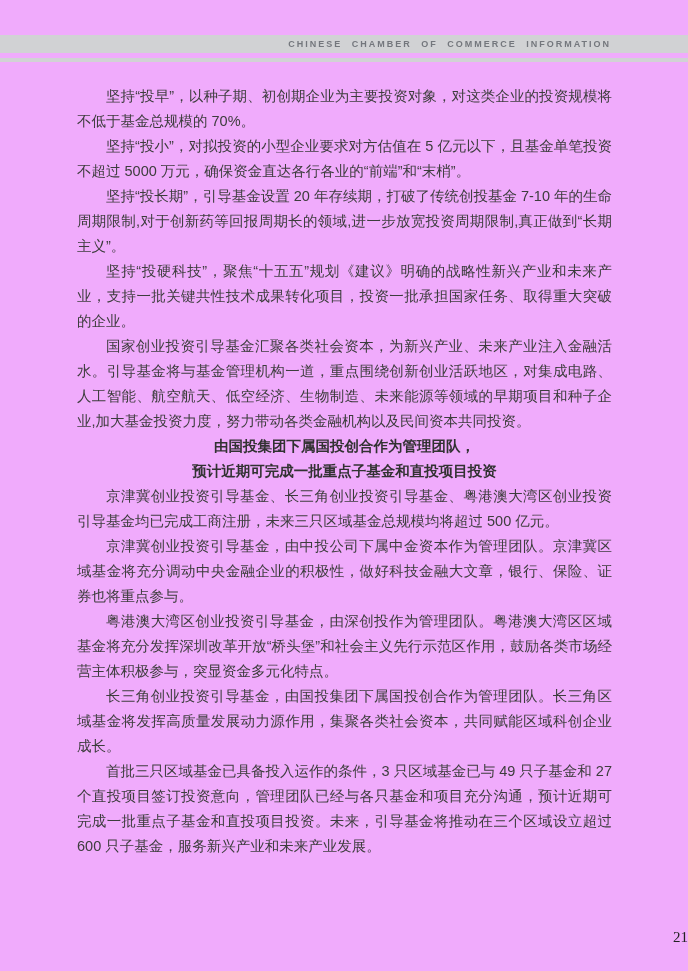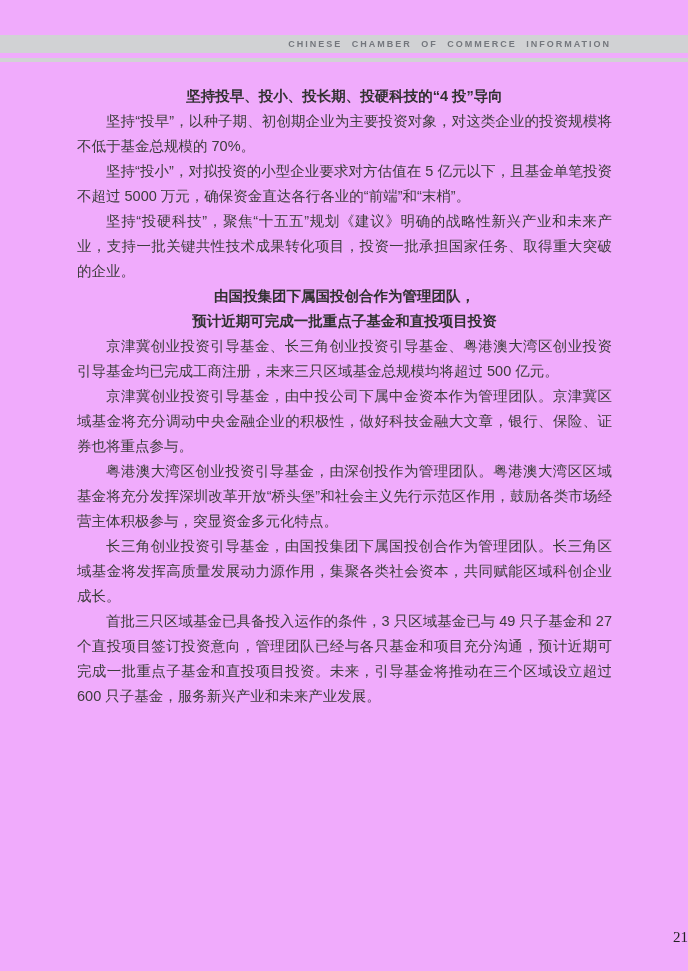--- a/index.html
+++ b/index.html
@@ -81,24 +81,25 @@
 
 <div class="page">
 
   <div class="banner">
     <span class="banner-text">CHINESE CHAMBER OF COMMERCE INFORMATION</span>
   </div>
 
   <div class="divider"></div>
 
   <div class="content" id="content">
-      <div class="heading">坚持投早、投小、投长期、投硬科技的“4 投”导向</div>
       <div class="para indent">坚持“投早”，以种子期、初创期企业为主要投资对象，对这类企业的投资规模将不低于基金总规模的 70%。</div>
       <div class="para indent">坚持“投小”，对拟投资的小型企业要求对方估值在 5 亿元以下，且基金单笔投资不超过 5000 万元，确保资金直达各行各业的“前端”和“末梢”。</div>
+      <div class="para indent">坚持“投长期”，引导基金设置 20 年存续期，打破了传统创投基金 7-10 年的生命周期限制,对于创新药等回报周期长的领域,进一步放宽投资周期限制,真正做到“长期主义”。</div>
       <div class="para indent">坚持“投硬科技”，聚焦“十五五”规划《建议》明确的战略性新兴产业和未来产业，支持一批关键共性技术成果转化项目，投资一批承担国家任务、取得重大突破的企业。</div>
+      <div class="para indent">国家创业投资引导基金汇聚各类社会资本，为新兴产业、未来产业注入金融活水。引导基金将与基金管理机构一道，重点围绕创新创业活跃地区，对集成电路、人工智能、航空航天、低空经济、生物制造、未来能源等领域的早期项目和种子企业,加大基金投资力度，努力带动各类金融机构以及民间资本共同投资。</div>
       <div class="heading">由国投集团下属国投创合作为管理团队，</div>
       <div class="heading">预计近期可完成一批重点子基金和直投项目投资</div>
       <div class="para indent">京津冀创业投资引导基金、长三角创业投资引导基金、粤港澳大湾区创业投资引导基金均已完成工商注册，未来三只区域基金总规模均将超过 500 亿元。</div>
       <div class="para indent">京津冀创业投资引导基金，由中投公司下属中金资本作为管理团队。京津冀区域基金将充分调动中央金融企业的积极性，做好科技金融大文章，银行、保险、证券也将重点参与。</div>
       <div class="para indent">粤港澳大湾区创业投资引导基金，由深创投作为管理团队。粤港澳大湾区区域基金将充分发挥深圳改革开放“桥头堡”和社会主义先行示范区作用，鼓励各类市场经营主体积极参与，突显资金多元化特点。</div>
       <div class="para indent">长三角创业投资引导基金，由国投集团下属国投创合作为管理团队。长三角区域基金将发挥高质量发展动力源作用，集聚各类社会资本，共同赋能区域科创企业成长。</div>
       <div class="para indent">首批三只区域基金已具备投入运作的条件，3 只区域基金已与 49 只子基金和 27 个直投项目签订投资意向，管理团队已经与各只基金和项目充分沟通，预计近期可完成一批重点子基金和直投项目投资。未来，引导基金将推动在三个区域设立超过 600 只子基金，服务新兴产业和未来产业发展。</div>
     </div>
 
   <div class="page-num">21</div>

